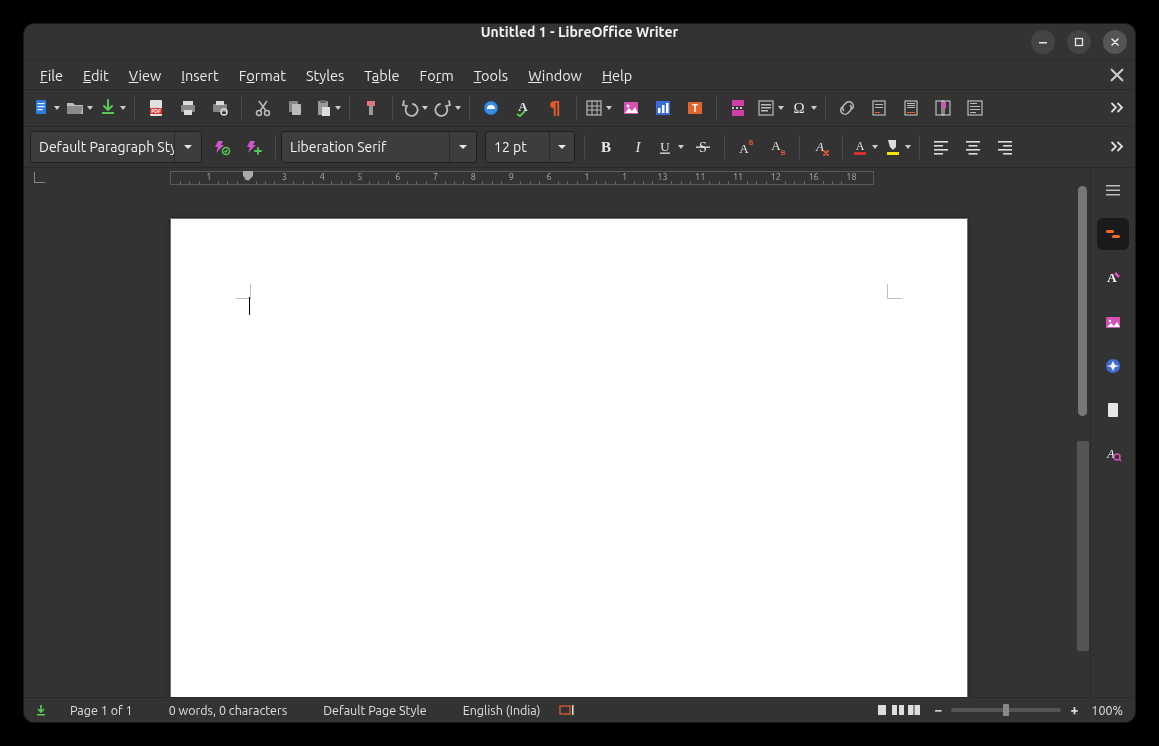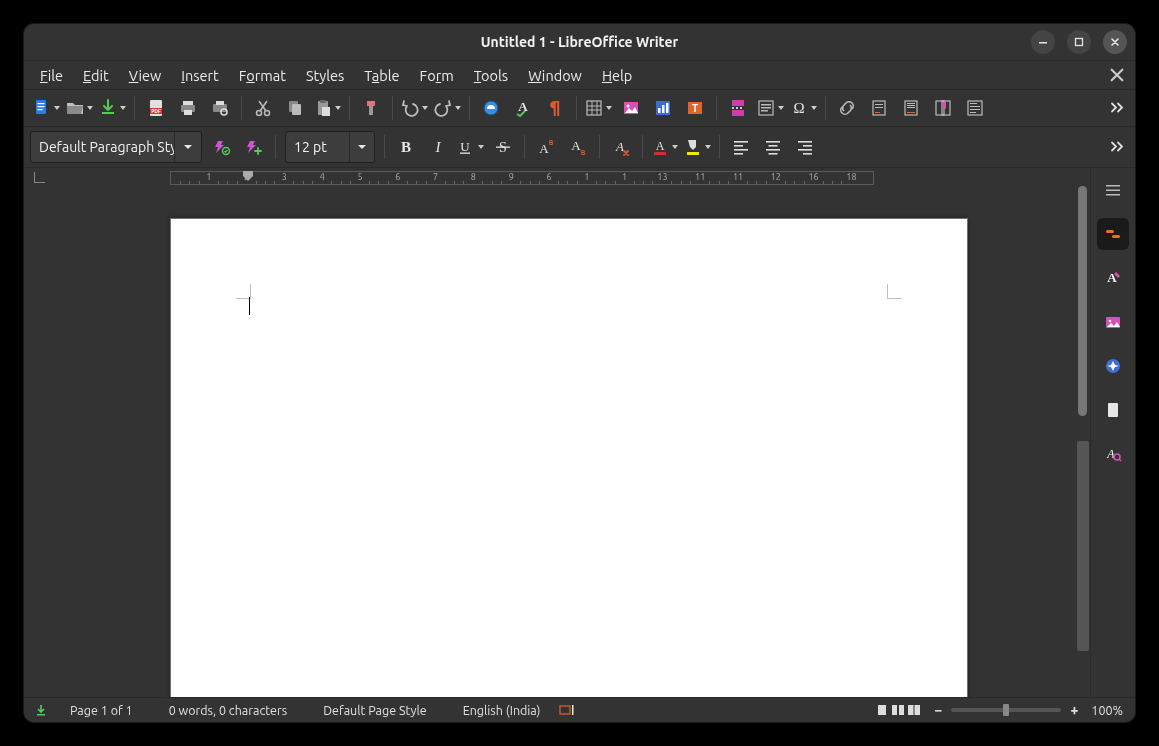--- a/index.html
+++ b/index.html
@@ -1,18 +1,18 @@
 <!DOCTYPE html>
 <html><head>
 <meta charset="utf-8">
 <style>
   html,body{margin:0;padding:0;background:#000;font-family:"Ubuntu","Cantarell","Segoe UI",sans-serif;color:#e6e6e6;height:100%;overflow:hidden}
   .outer{position:absolute;left:24px;top:24px;right:24px;bottom:24px;background:#333333;border-radius:10px;box-shadow:0 0 0 1px #1a1a1a;display:flex;flex-direction:column;overflow:hidden}
   
-  .titlebar{height:36px;display:flex;align-items:center;justify-content:center;position:relative;background:#333333;border-top-left-radius:10px;border-top-right-radius:10px}
+  .titlebar{height:36px;display:flex;align-items:flex-start;justify-content:center;position:relative;background:#333333;border-top-left-radius:10px;border-top-right-radius:10px}
   .titlebar .title{font-size:14px;font-weight:700;color:#f2f2f2}
   .win-controls{position:absolute;right:8px;top:6px;display:flex;gap:12px}
   .win-btn{width:24px;height:24px;border-radius:50%;background:#444444;display:flex;align-items:center;justify-content:center;font-size:12px;color:#e6e6e6;}
   .win-btn.close{background:#555}
   .win-btn svg{width:12px;height:12px}
   
   .menubar{height:28px;display:flex;align-items:center;padding:0 6px;position:relative;border-top:1px solid #2b2b2b;font-size:14.5px}
   .menubar .item{padding:3px 10px;color:#eaeaea}
   .menubar .item .u{text-decoration:underline}
   .menubar .close-doc{position:absolute;right:10px;top:6px;width:16px;height:16px;color:#ccc}
@@ -350,20 +350,28 @@
           <path d="M12.5 14 l1 1 2-2" stroke="#5c5" stroke-width="1.3" fill="none"></path>
         </svg>
     </div>
     <div class="tb-btn">
       <svg viewBox="0 0 20 20">
           <path d="M6 4 L3 10 L6 10 L4 16 L12 8 L9 8 L11 4z" fill="#ce55d0"></path>
           <path d="M14 11 v6 M11 14 h6" stroke="#5c5" stroke-width="1.8" stroke-linecap="round"></path>
         </svg>
     </div>
     <div class="sep"></div>
+    <div class="combo" style="width:194px">
+      <div class="val" style="width:162px">Liberation Serif</div>
+      <div class="cbtn">
+          <svg viewBox="0 0 12 12">
+            <path d="M2 4 L6 8 L10 4z"></path>
+          </svg>
+        </div>
+    </div>
     <div class="combo" style="width:88px;margin-left:4px">
       <div class="val" style="width:56px">12 pt</div>
       <div class="cbtn">
           <svg viewBox="0 0 12 12">
             <path d="M2 4 L6 8 L10 4z"></path>
           </svg>
         </div>
     </div>
     <div class="sep"></div>
     <div class="tb-btn">

